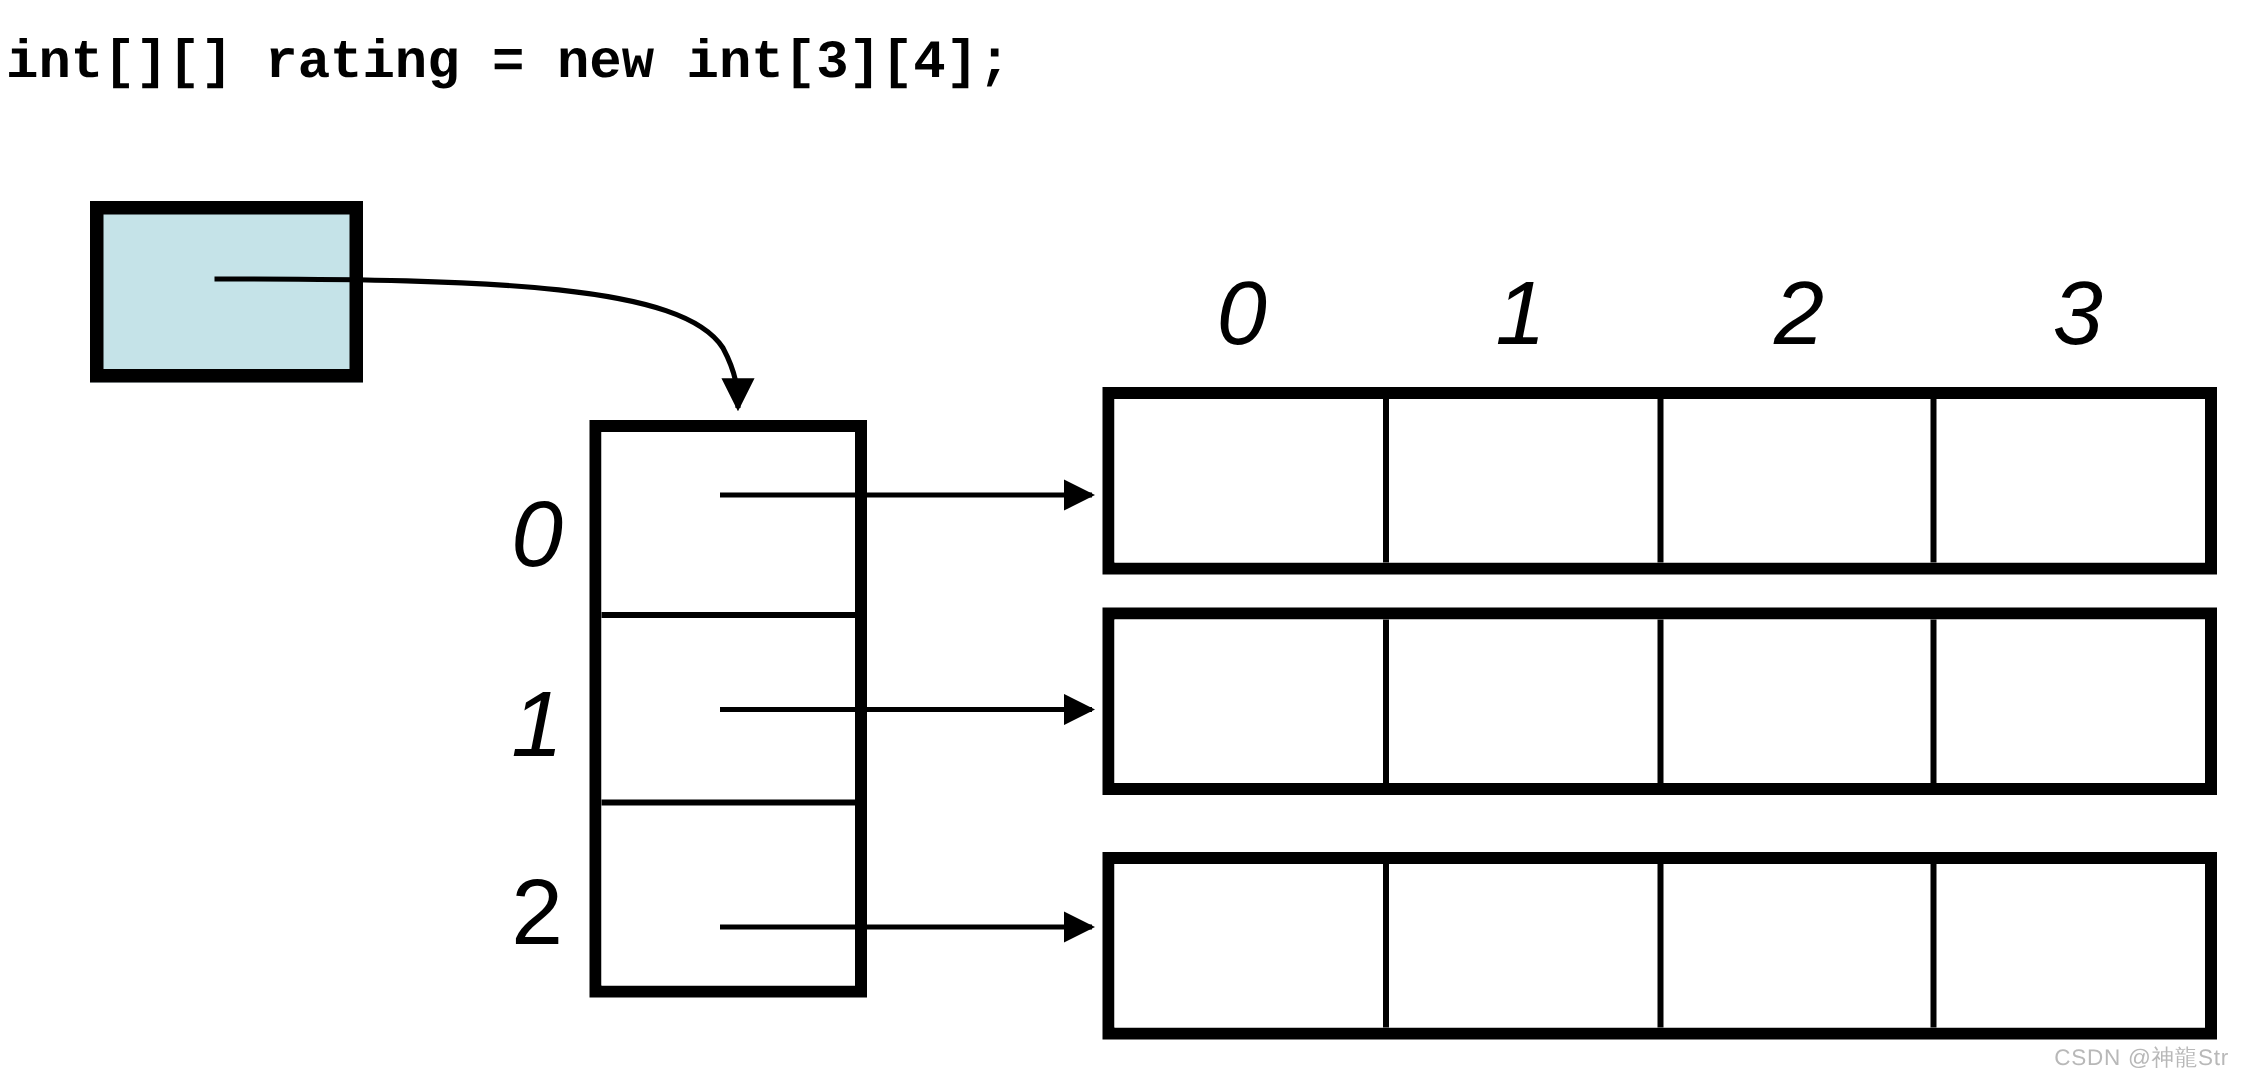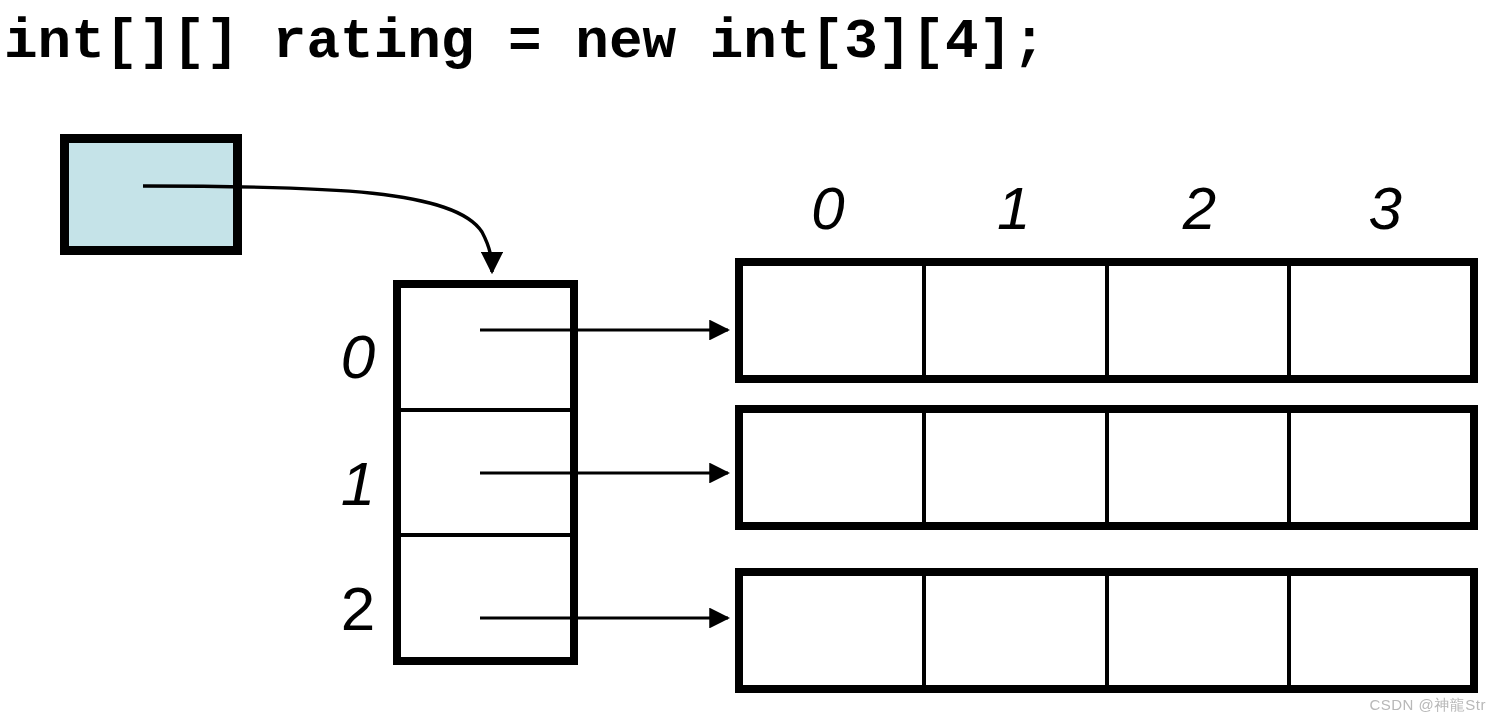--- a/index.html
+++ b/index.html
@@ -16,21 +16,21 @@
     font-family: "Liberation Sans", sans-serif;
   }
 
   
   #code-title {
     position: absolute;
     left: 4px;
     top: 6px;
     font-family: "Liberation Mono", "DejaVu Sans Mono", monospace;
     font-weight: bold;
-    font-size: 56px;
+    font-size: 36px;
     letter-spacing: 0px;
     color: #000000;
     white-space: pre;
     line-height: 72px;
   }
 
   
   #ref-box {
     position: absolute;
     left: 60px;

